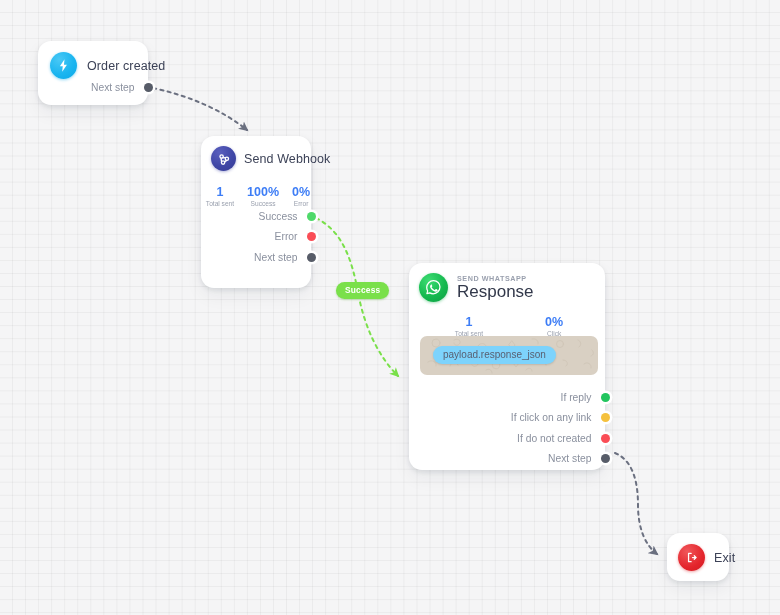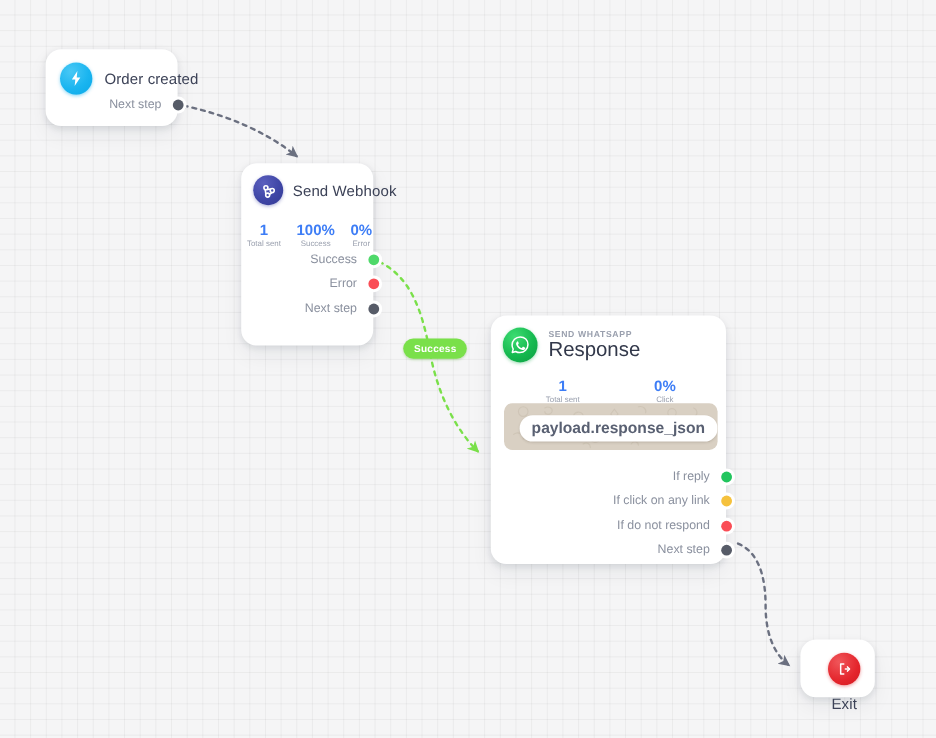--- a/index.html
+++ b/index.html
@@ -85,21 +85,20 @@
   
   #node-exit {
     left: 667px;
     top: 533px;
     width: 62px;
     height: 48px;
   }
   #node-exit .node-head {
     padding: 11px 0 0 11px;
     gap: 9px;
-    flex-direction: column;
   }
   #node-exit .node-icon {
     width: 27px; height: 27px;
     background: radial-gradient(circle at 34% 28%, #f0565a 0%, #e4252c 60%, #d21920 100%);
     box-shadow: 0 1px 3px rgba(216,26,32,0.40);
   }
 
   
   #node-webhook {
     left: 201px;
@@ -197,28 +196,27 @@
   #msg-doodles {
     position: absolute;
     left: 0; top: 0;
     width: 100%; height: 100%;
     opacity: 0.42;
   }
   .msg-bubble {
     position: absolute;
     left: 13px;
     top: 10px;
-    background: #ffffff;
+    background: #7dd3fc;
     border-radius: 11px;
     padding: 3px 10px 4px 10px;
-    font-size: 13px;
+    font-size: 10px;
     color: #596072;
     box-shadow: 0 1px 2px rgba(60,50,40,0.16);
     white-space: nowrap;
-    font-weight: bold;
   }
 
   
   .outputs {
     position: absolute;
     right: 0;
     width: 100%;
   }
   .out-row {
     display: flex;
@@ -415,21 +413,21 @@
     <div class="outputs" id="whatsapp-outputs">
       <div class="out-row">
         <span class="out-label">If reply</span>
         <span class="out-dot dot-reply"></span>
       </div>
       <div class="out-row">
         <span class="out-label">If click on any link</span>
         <span class="out-dot dot-click"></span>
       </div>
       <div class="out-row">
-        <span class="out-label">If do not respond</span>
+        <span class="out-label">If do not created</span>
         <span class="out-dot dot-error"></span>
       </div>
       <div class="out-row">
         <span class="out-label">Next step</span>
         <span class="out-dot dot-next"></span>
       </div>
     </div>
   </div>
 
   <div id="node-exit" class="node">

